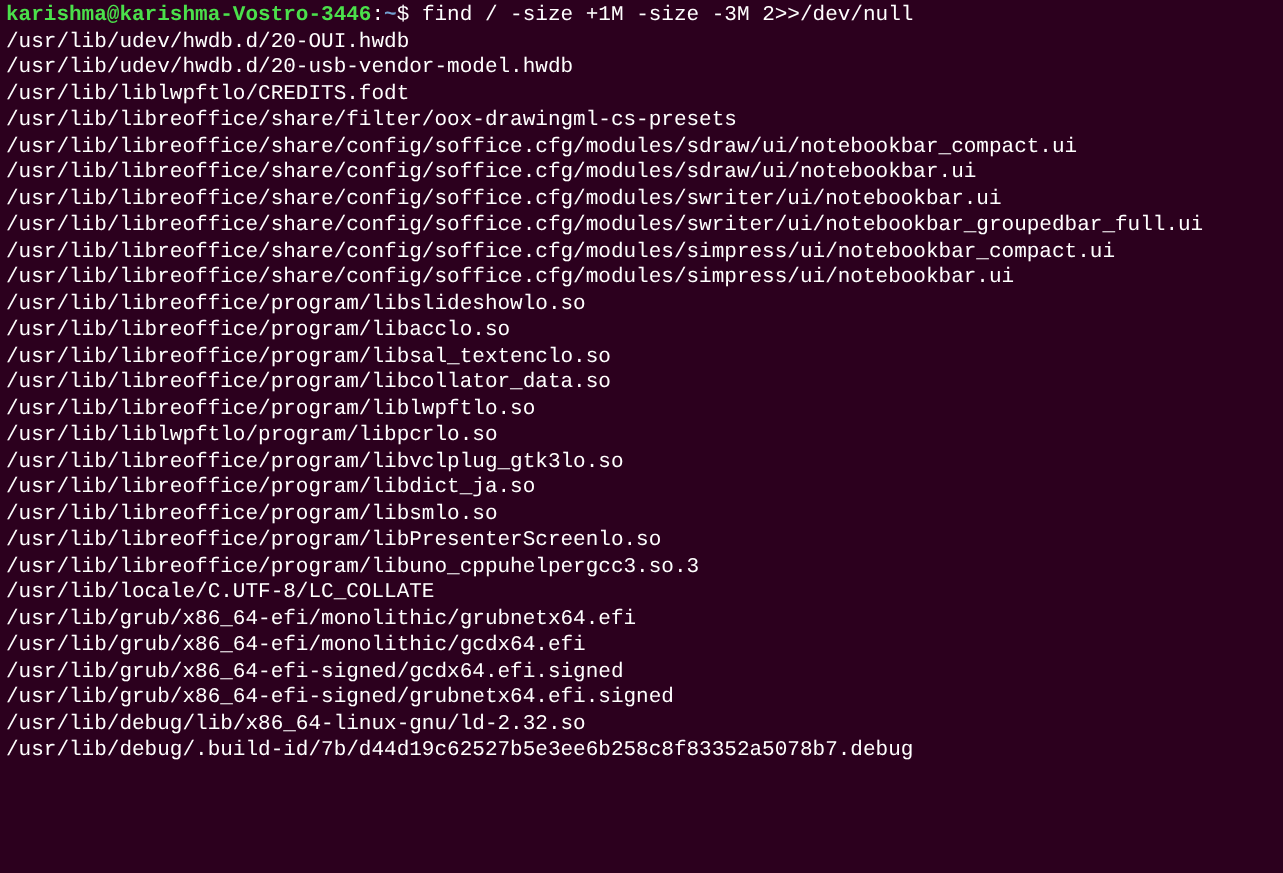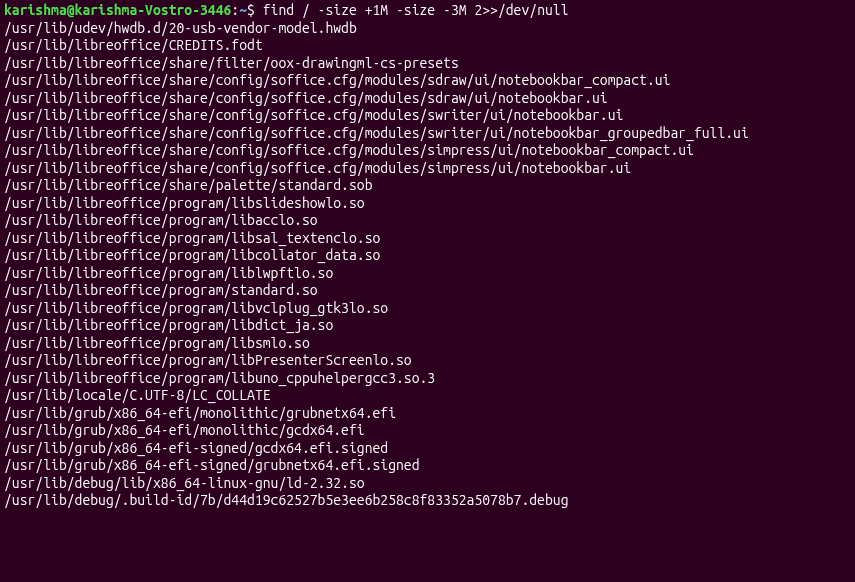--- a/index.html
+++ b/index.html
@@ -1,18 +1,19 @@
 <!DOCTYPE html>
 <html><head>
   <meta charset="utf-8">
   <style>
     * {
       margin: 0;
       padding: 0;
       box-sizing: border-box;
+      font-family: Liberation Mono, monospace;
     }
     body {
       background-color: #2c001e;
       font-family: 'Ubuntu Mono', 'Courier New', monospace;
       font-size: 14px;
       line-height: 1.25;
       color: #ffffff;
       padding: 2px 4px;
       width: 855px;
       height: 582px;
@@ -41,36 +42,36 @@
     }
   </style>
 </head>
 <body>
 
 <div>
   <div>
     <span class="prompt-user">karishma@karishma-Vostro-3446</span><span class="prompt-colon">:</span><span class="prompt-path">~</span><span class="prompt-dollar">$</span><span class="command"> find / -size +1M -size -3M 2&gt;&gt;/dev/null</span>
   </div>
   <div id="output-container">
+      <div class="output-line">/usr/lib/udev/hwdb.d/20-OUI.hwdb</div>
       <div class="output-line">/usr/lib/udev/hwdb.d/20-usb-vendor-model.hwdb</div>
-      <div class="output-line">/usr/lib/libreoffice/CREDITS.fodt</div>
+      <div class="output-line">/usr/lib/liblwpftlo/CREDITS.fodt</div>
       <div class="output-line">/usr/lib/libreoffice/share/filter/oox-drawingml-cs-presets</div>
       <div class="output-line">/usr/lib/libreoffice/share/config/soffice.cfg/modules/sdraw/ui/notebookbar_compact.ui</div>
       <div class="output-line">/usr/lib/libreoffice/share/config/soffice.cfg/modules/sdraw/ui/notebookbar.ui</div>
       <div class="output-line">/usr/lib/libreoffice/share/config/soffice.cfg/modules/swriter/ui/notebookbar.ui</div>
       <div class="output-line">/usr/lib/libreoffice/share/config/soffice.cfg/modules/swriter/ui/notebookbar_groupedbar_full.ui</div>
       <div class="output-line">/usr/lib/libreoffice/share/config/soffice.cfg/modules/simpress/ui/notebookbar_compact.ui</div>
       <div class="output-line">/usr/lib/libreoffice/share/config/soffice.cfg/modules/simpress/ui/notebookbar.ui</div>
-      <div class="output-line">/usr/lib/libreoffice/share/palette/standard.sob</div>
       <div class="output-line">/usr/lib/libreoffice/program/libslideshowlo.so</div>
       <div class="output-line">/usr/lib/libreoffice/program/libacclo.so</div>
       <div class="output-line">/usr/lib/libreoffice/program/libsal_textenclo.so</div>
       <div class="output-line">/usr/lib/libreoffice/program/libcollator_data.so</div>
       <div class="output-line">/usr/lib/libreoffice/program/liblwpftlo.so</div>
-      <div class="output-line">/usr/lib/libreoffice/program/standard.so</div>
+      <div class="output-line">/usr/lib/liblwpftlo/program/libpcrlo.so</div>
       <div class="output-line">/usr/lib/libreoffice/program/libvclplug_gtk3lo.so</div>
       <div class="output-line">/usr/lib/libreoffice/program/libdict_ja.so</div>
       <div class="output-line">/usr/lib/libreoffice/program/libsmlo.so</div>
       <div class="output-line">/usr/lib/libreoffice/program/libPresenterScreenlo.so</div>
       <div class="output-line">/usr/lib/libreoffice/program/libuno_cppuhelpergcc3.so.3</div>
       <div class="output-line">/usr/lib/locale/C.UTF-8/LC_COLLATE</div>
       <div class="output-line">/usr/lib/grub/x86_64-efi/monolithic/grubnetx64.efi</div>
       <div class="output-line">/usr/lib/grub/x86_64-efi/monolithic/gcdx64.efi</div>
       <div class="output-line">/usr/lib/grub/x86_64-efi-signed/gcdx64.efi.signed</div>
       <div class="output-line">/usr/lib/grub/x86_64-efi-signed/grubnetx64.efi.signed</div>

